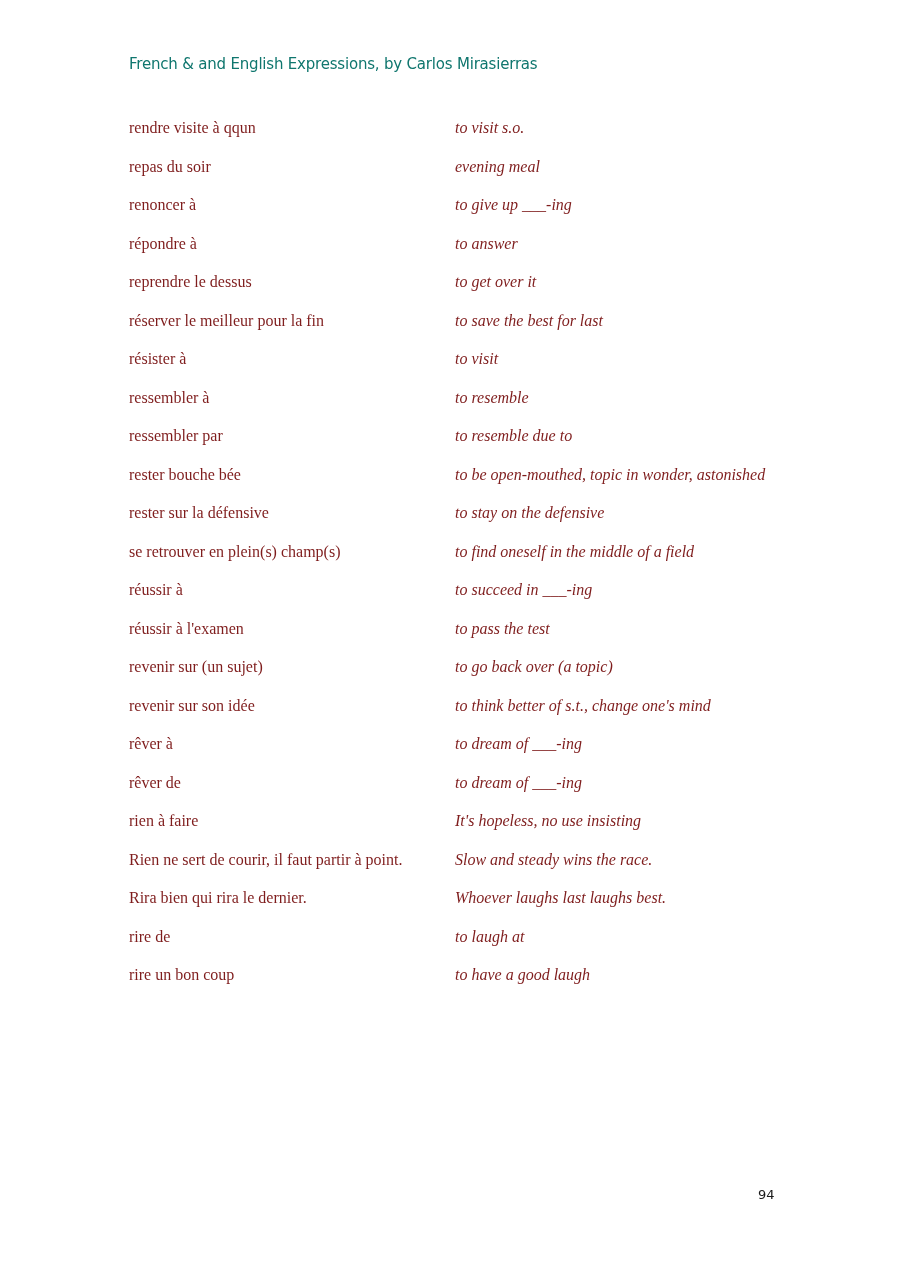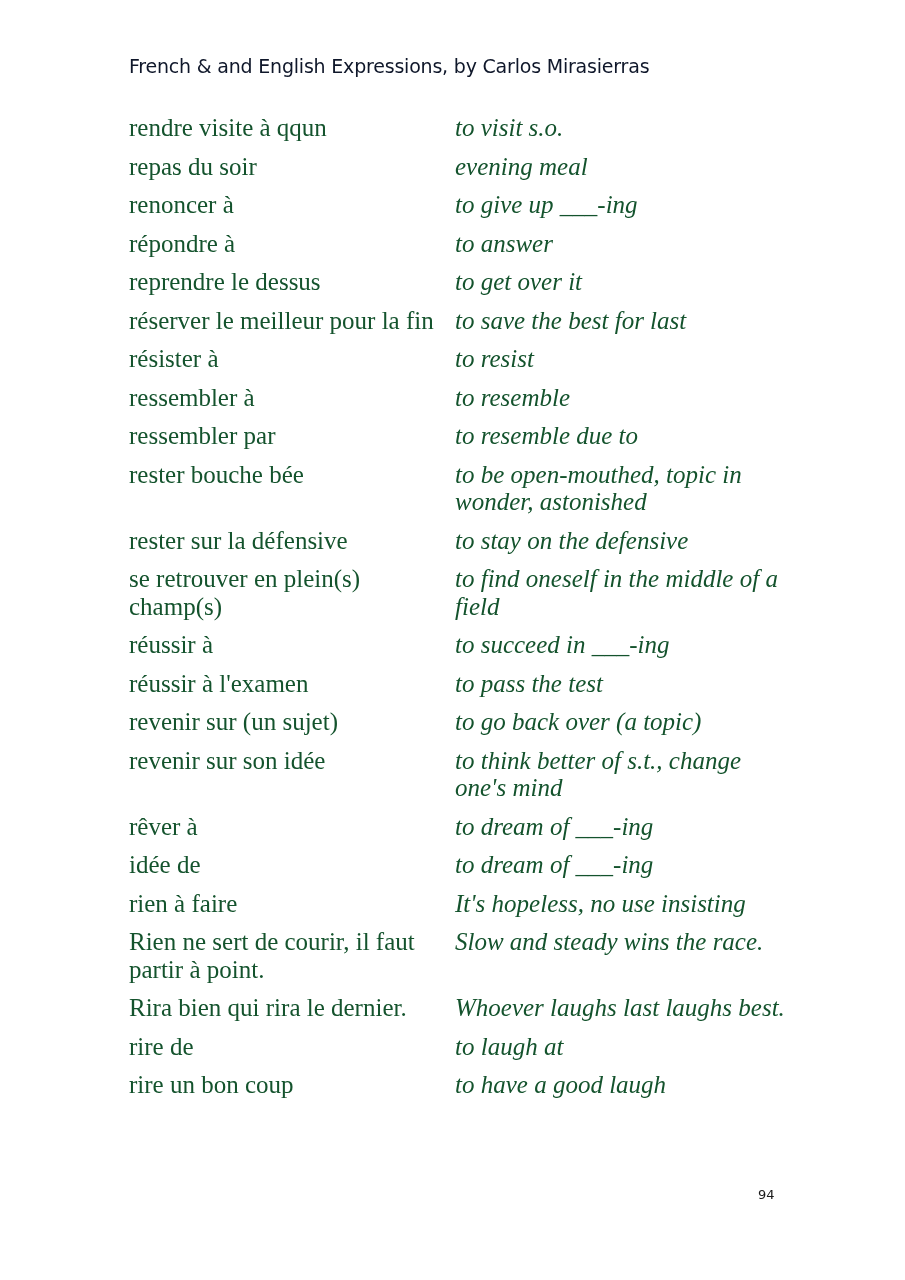--- a/index.html
+++ b/index.html
@@ -1,27 +1,27 @@
 <!DOCTYPE html>
 <html><head>
   <meta charset="utf-8">
   <style>
     html, body { margin: 0; padding: 0; background: #ffffff; }
     body { width: 905px; height: 1280px; position: relative; overflow: hidden; }
     .page { position: absolute; left: 0; top: 0; width: 905px; height: 1280px; background: #fff; }
     .header {
       position: absolute; left: 129px; top: 55px;
-      font-family: "DejaVu Sans", sans-serif; font-size: 19px; color: #0f172a;
+      font-family: "DejaVu Sans", sans-serif; font-size: 15px; color: #0f766e;
       letter-spacing: -0.2px; white-space: nowrap;
     }
     .table { position: absolute; left: 129px; top: 114px; width: 660px; }
     .row { display: flex; margin-bottom: 11px; }
     .cell {
-      font-family: "Liberation Serif", serif; font-size: 25px; line-height: 27.5px;
-      color: #14532d;
+      font-family: "Liberation Serif", serif; font-size: 16px; line-height: 27.5px;
+      color: #7f1d1d;
     }
     .fr { width: 326px; flex: 0 0 326px; padding-right: 0; }
     .en { width: 330px; flex: 0 0 330px; font-style: italic; }
     .pagenum {
       position: absolute; left: 758px; top: 1187px;
       font-family: "DejaVu Sans", sans-serif; font-size: 13px; color: #1a1a1a; text-align: center;
     }
   </style>
 </head>
 <body>
@@ -49,21 +49,21 @@
     <div class="row">
       <div class="cell fr">reprendre le dessus</div>
       <div class="cell en">to get over it</div>
     </div>
     <div class="row">
       <div class="cell fr">réserver le meilleur pour la fin</div>
       <div class="cell en">to save the best for last</div>
     </div>
     <div class="row">
       <div class="cell fr">résister à</div>
-      <div class="cell en">to resist</div>
+      <div class="cell en">to visit</div>
     </div>
     <div class="row">
       <div class="cell fr">ressembler à</div>
       <div class="cell en">to resemble</div>
     </div>
     <div class="row">
       <div class="cell fr">ressembler par</div>
       <div class="cell en">to resemble due to</div>
     </div>
     <div class="row">
@@ -92,21 +92,21 @@
     </div>
     <div class="row">
       <div class="cell fr">revenir sur son idée</div>
       <div class="cell en">to think better of s.t., change one's mind</div>
     </div>
     <div class="row">
       <div class="cell fr">rêver à</div>
       <div class="cell en">to dream of ___-ing</div>
     </div>
     <div class="row">
-      <div class="cell fr">idée de</div>
+      <div class="cell fr">rêver de</div>
       <div class="cell en">to dream of ___-ing</div>
     </div>
     <div class="row">
       <div class="cell fr">rien à faire</div>
       <div class="cell en">It's hopeless, no use insisting</div>
     </div>
     <div class="row">
       <div class="cell fr">Rien ne sert de courir, il faut partir à point.</div>
       <div class="cell en">Slow and steady wins the race.</div>
     </div>

